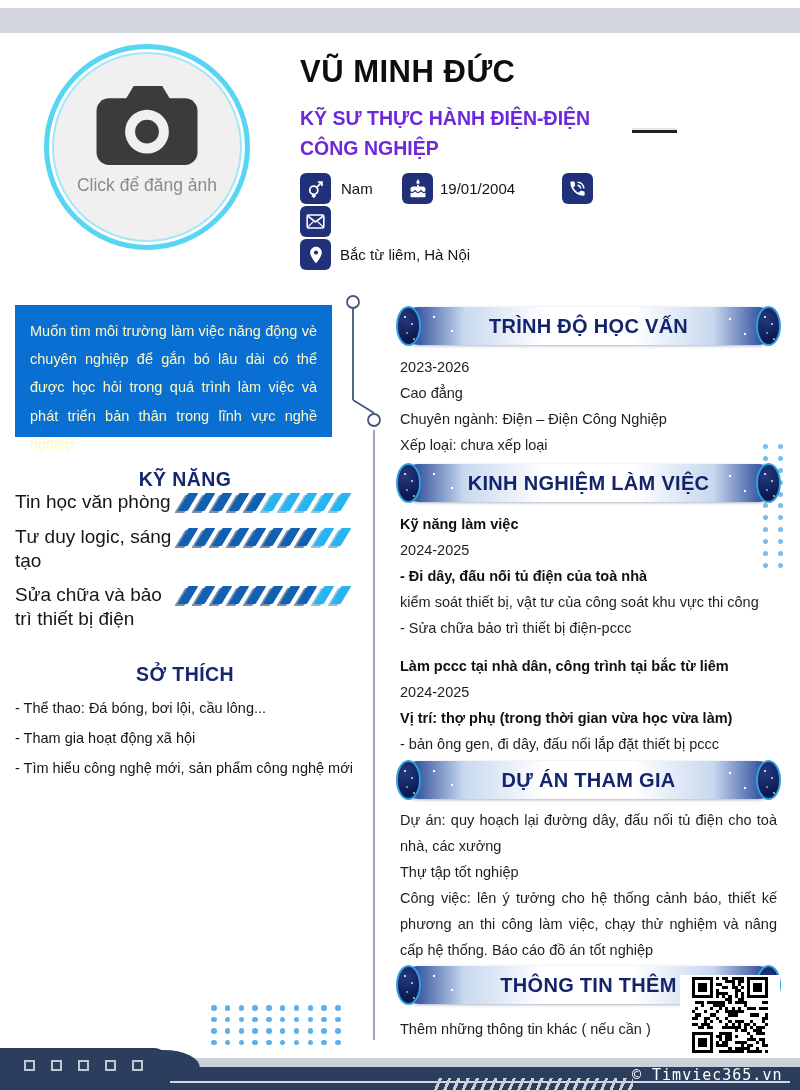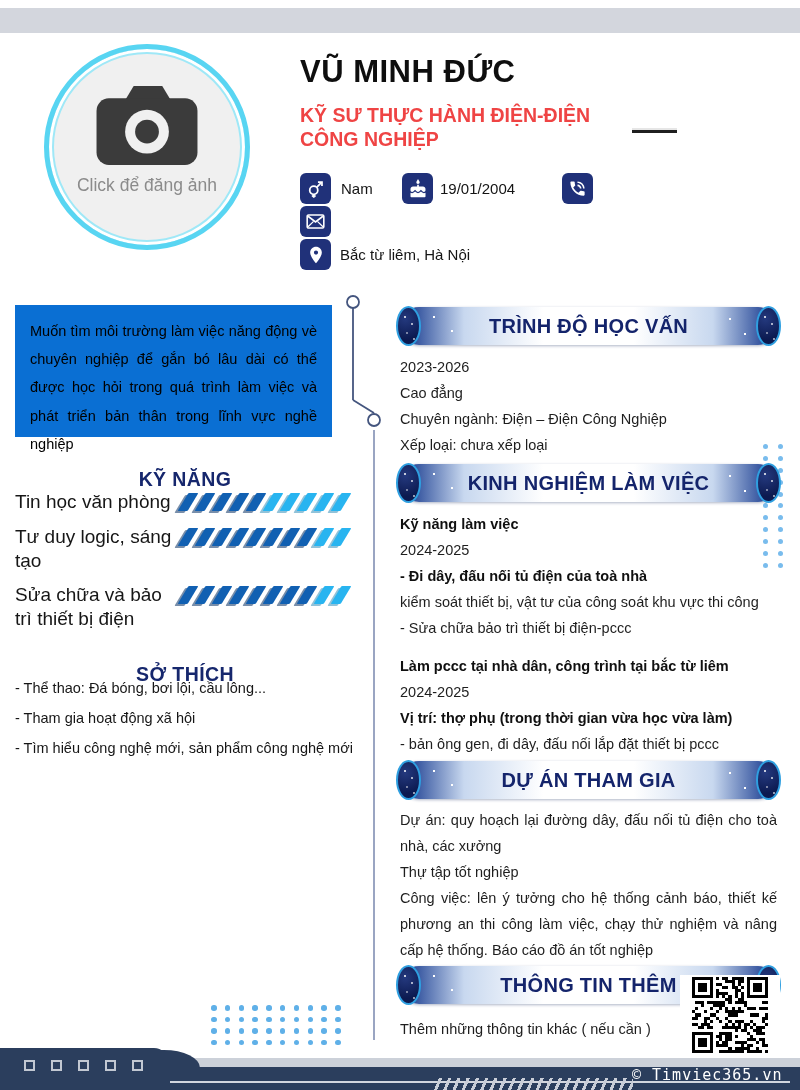--- a/index.html
+++ b/index.html
@@ -15,51 +15,51 @@
   .photo{position:absolute;left:44px;top:44px;width:206px;height:206px;border-radius:50%;
          background:#f0f0f0;border:5px solid var(--cyan);box-sizing:border-box;
          box-shadow:inset 0 0 0 3px #fff, inset 0 0 0 5px #9fe8f7;
          display:flex;flex-direction:column;align-items:center;cursor:pointer;}
   .photo svg{margin-top:28px;}
   .photo-label{font-size:17.5px;color:#8b8b8b;margin-top:2px;}
 
   
   .name{position:absolute;left:300px;top:54px;font-size:31px;font-weight:bold;color:#0e0e0e;letter-spacing:.5px;}
   .job-title{position:absolute;left:300px;top:103px;width:300px;font-size:19.5px;font-weight:bold;
-             color:#ef4444;line-height:24px;}
+             color:#6d28d9;line-height:30px;}
   .title-dash{position:absolute;left:632px;top:128px;width:45px;height:0;
               border-top:2px solid #e6e6e6;border-bottom:3px solid #1f1f1f;}
   .icon-box{position:absolute;width:31px;height:31px;border-radius:6px;background:var(--icon-navy);
             display:flex;align-items:center;justify-content:center;}
   .contact-text{position:absolute;font-size:15px;color:#141414;}
 
   
   .objective{position:absolute;left:15px;top:305px;width:317px;height:132px;background:var(--accent-blue);
-             box-sizing:border-box;padding:12px 15px;color:#000000;font-size:14.5px;line-height:28.2px;
+             box-sizing:border-box;padding:12px 15px;color:#fef9c3;font-size:14.5px;line-height:28.2px;
              text-align:justify;}
 
   
   .circuit{position:absolute;left:340px;top:290px;}
   .long-line{position:absolute;left:373px;top:430px;width:2px;height:610px;background:#9aa5c2;}
 
   
   .left-col{position:absolute;left:15px;top:452px;width:340px;}
   .side-header{display:flex;align-items:center;gap:8px;height:26px;flex-direction:column;}
   .side-header .sq{width:7px;height:7px;background:var(--navy);}
   .side-header .ln{flex:1;height:2px;background:#31446f;}
   .side-title{font-size:19.5px;font-weight:bold;color:var(--navy);letter-spacing:.4px;padding:0 8px;}
   #skills-list{margin-top:12px;}
   .skill-row{display:flex;margin-bottom:10px;}
   .skill-label{width:160px;font-size:19px;line-height:24px;color:#161616;}
   .skill-bars{flex:1;padding-top:3px;white-space:nowrap;padding-left:8px;}
   .slash{display:inline-block;width:10px;height:18px;margin-right:7px;transform:skewX(-31deg);border-radius:1px;}
   .slash.dark{background:var(--slash-dark);box-shadow:-2px 2px 0 rgba(9,50,100,.55);}
   .slash.light{background:var(--slash-light);box-shadow:-2px 2px 0 rgba(10,120,170,.45);}
   #hobbies-header{margin-top:16px;}
-  #hobbies-list{margin-top:0;}
+  #hobbies-list{margin-top:20px;}
   .hobby-line{font-size:14.5px;line-height:30px;color:#161616;}
 
   
   .right-col{position:absolute;left:400px;top:307px;width:377px;z-index:1;}
   .banner{position:relative;height:38px;border-radius:19px;display:flex;align-items:center;justify-content:center;
     background:
       radial-gradient(circle 1.4px at 34px 10px,#fff 98%,transparent),
       radial-gradient(circle 1.1px at 52px 24px,#fff 98%,transparent),
       radial-gradient(circle 1.4px at 330px 12px,#fff 98%,transparent),
       radial-gradient(circle 1.1px at 345px 27px,#fff 98%,transparent),

